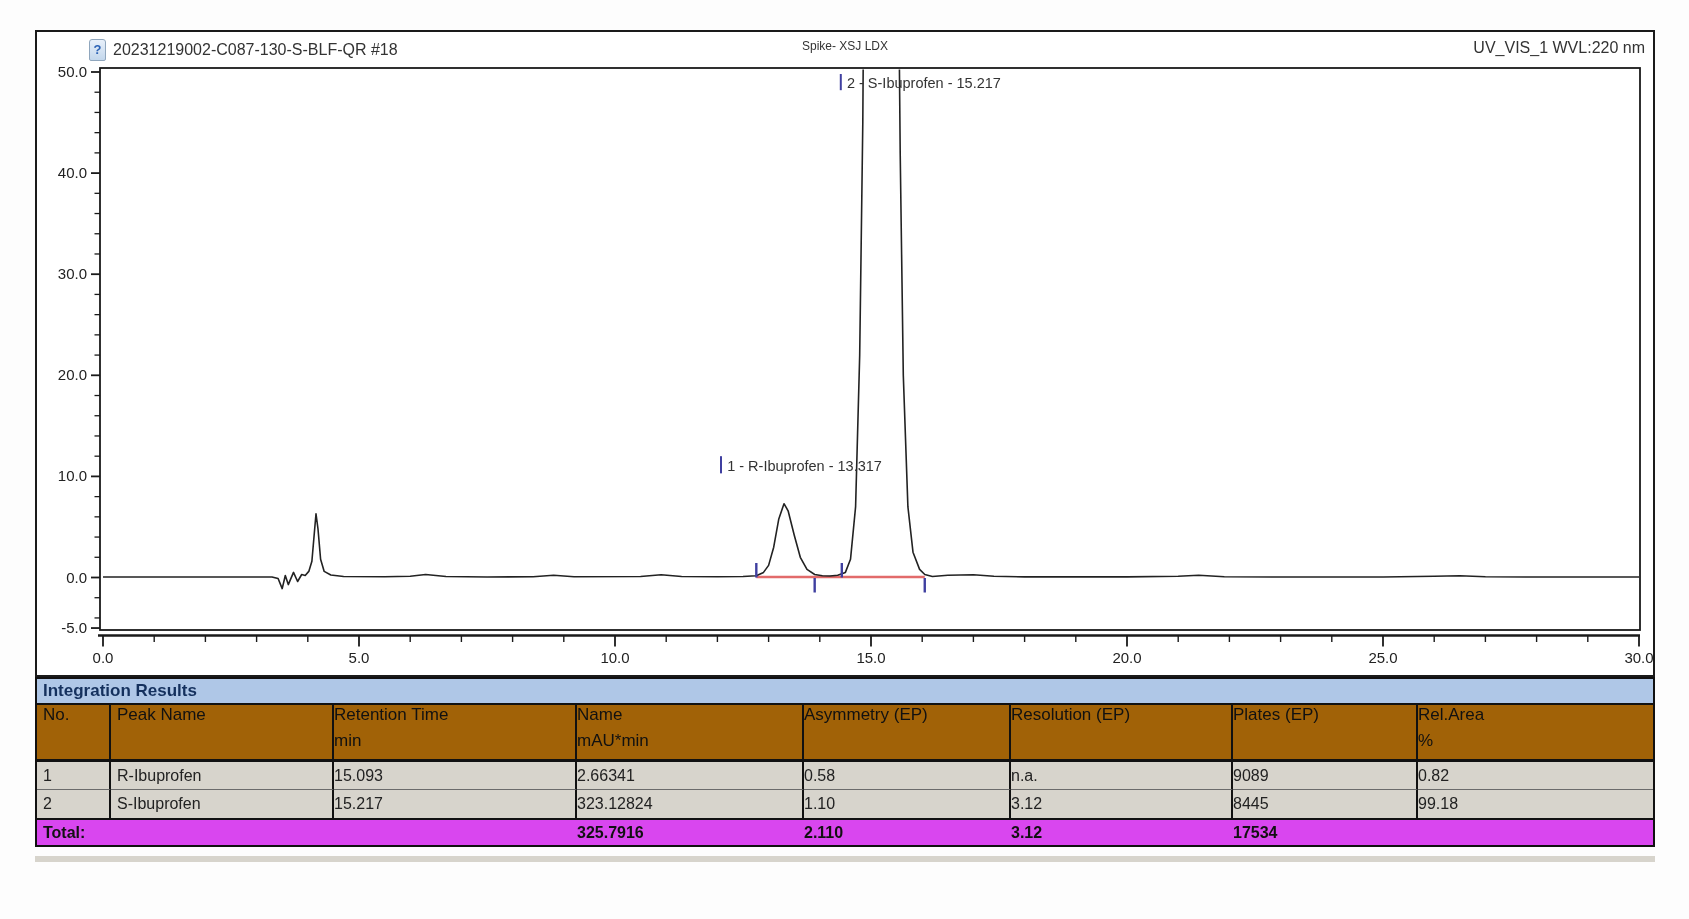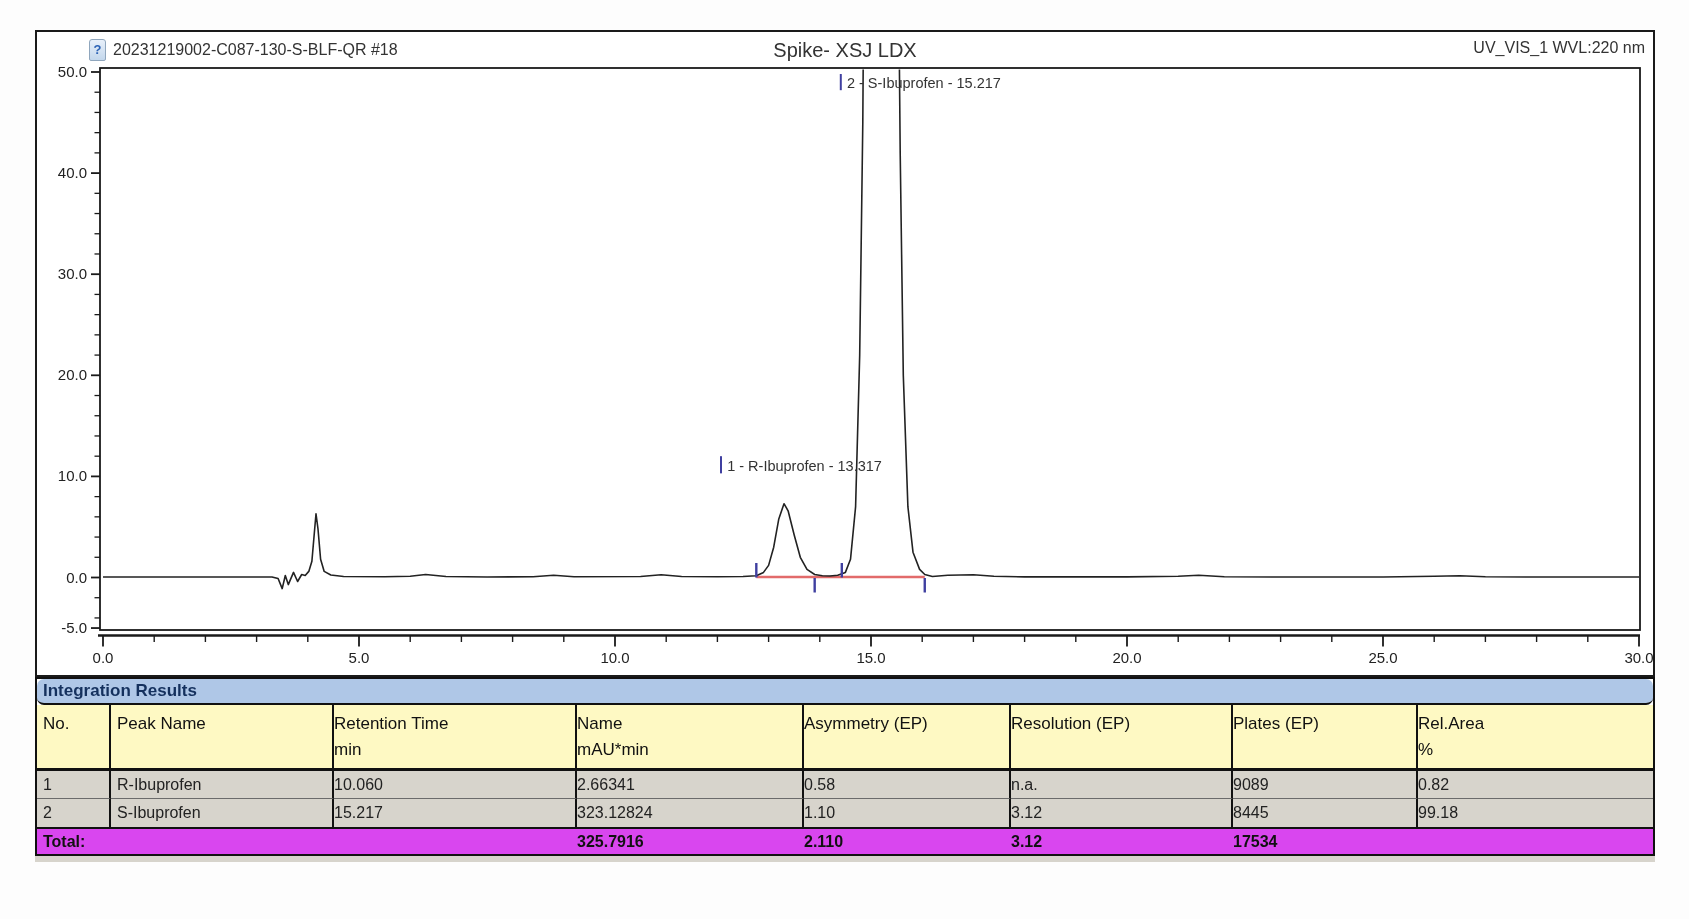--- a/index.html
+++ b/index.html
@@ -8,31 +8,31 @@
 
   
   .chart-box{position:absolute;left:35px;top:30px;width:1616px;height:643px;
              border:2px solid #1a1a1a;background:#ffffff;}
   .chart-header{position:absolute;left:0;top:0;right:0;height:36px;}
   .hdr-left{position:absolute;left:52px;top:7px;display:flex;align-items:center;font-size:16px;color:#333;}
   .inj-icon{display:inline-block;width:15px;height:20px;margin-right:7px;
             background:linear-gradient(#e8f0fa,#c3d7ec);border:1px solid #8fa6bd;
             border-radius:3px 3px 2px 2px;color:#2b62b5;font-weight:bold;font-size:13px;
             line-height:20px;text-align:center;}
-  .hdr-center{position:absolute;left:0;right:0;top:7px;text-align:center;font-size:20px;color:#333;}
+  .hdr-center{position:absolute;left:0;right:0;top:7px;text-align:center;font-size:12px;color:#333;}
   .hdr-right{position:absolute;right:8px;top:7px;font-size:16px;color:#333;}
   .chart-svg{position:absolute;left:0;top:0;pointer-events:none;}
 
   
   .itable{position:absolute;left:35px;top:677px;width:1616px;border:2px solid #111;background:#fff;}
   .ititle{height:24px;line-height:24px;background:#afc7e7;border-bottom:2px solid #111;
-          padding-left:6px;font-size:17px;font-weight:bold;color:#15315e;border-radius:7px;}
+          padding-left:6px;font-size:17px;font-weight:bold;color:#15315e;}
   .trow{display:grid;grid-template-columns:74px 223px 243px 227px 207px 222px 185px auto;}
-  .thead .cell{background:#fef9c3;font-size:17px;color:#111;display:flex;flex-direction:column;
-               justify-content:flex-start;padding-top:9px;height:54px;}
+  .thead .cell{background:#a16207;font-size:17px;color:#111;display:flex;flex-direction:column;
+               justify-content:flex-start;padding-top:0;height:54px;}
   .thead{border-bottom:3px solid #111;}
   .cell{border-right:2px solid #111;text-align:left;}
   .cell:last-child{border-right:none;}
   .cell .unit{margin-top:6px;font-size:17px;}
   .cell.left{text-align:left;padding-left:6px;}
   .drow .cell{background:#d7d4cc;height:28px;line-height:28px;font-size:16px;color:#222;}
   .drow1 .cell{border-bottom:1px solid #6b6b6b;height:27px;line-height:27px;}
   .totrow{border-top:2px solid #111;}
   .totrow .cell{background:#d946ef;border-right:none;height:25px;line-height:25px;
                 font-size:16px;font-weight:bold;color:#111;}
@@ -181,21 +181,21 @@
         </div>
       <div class="cell">
         <span>Rel.Area</span>
           <span class="unit">%</span>
         </div>
     </div>
 
     <div class="trow drow drow1">
       <div class="cell left">1</div>
       <div class="cell left">R-Ibuprofen</div>
-      <div class="cell">10.060</div>
+      <div class="cell">15.093</div>
       <div class="cell">2.66341</div>
       <div class="cell">0.58</div>
       <div class="cell">n.a.</div>
       <div class="cell">9089</div>
       <div class="cell">0.82</div>
     </div>
 
     <div class="trow drow">
       <div class="cell left">2</div>
       <div class="cell left">S-Ibuprofen</div>

